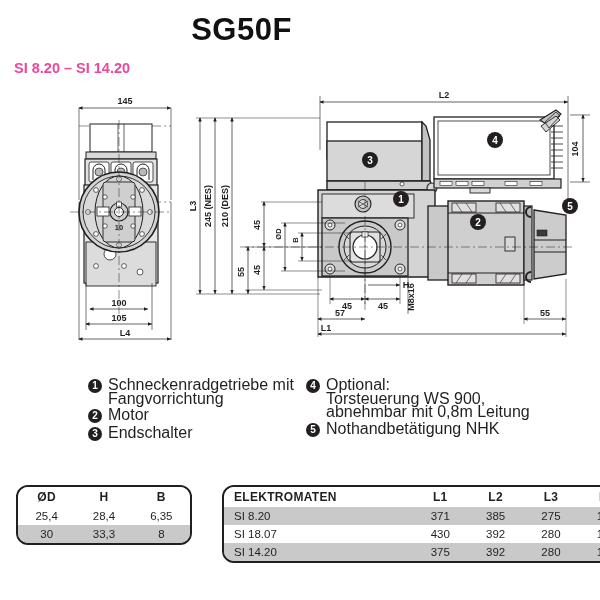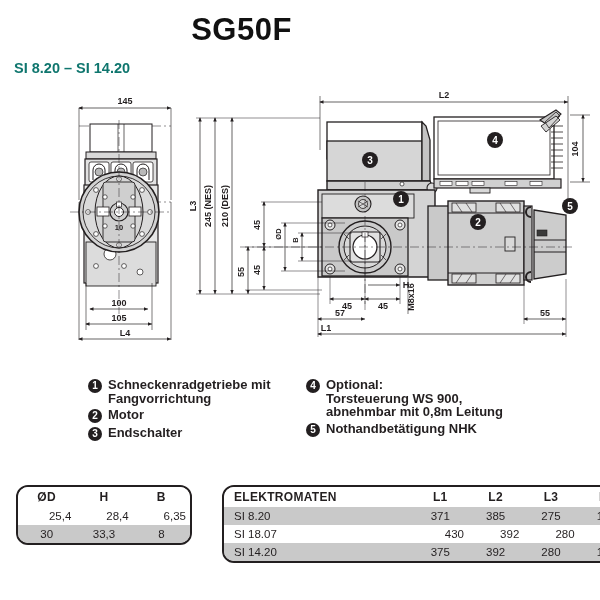--- a/index.html
+++ b/index.html
@@ -25,21 +25,21 @@
     font-weight: bold;
     letter-spacing: 0.5px;
     color: #111;
     padding-left: 8px;
   }
   #subtitle {
     position: absolute;
     top: 60px; left: 14px;
     font-size: 14.5px;
     font-weight: bold;
-    color: #0f766e;
+    color: #ec4899;
   }
 
   
   #drawing {
     position: absolute;
     top: 82px; left: 0;
     width: 540px; height: 285px;
   }
   #drawing svg { display: block; }
 
@@ -65,25 +65,24 @@
     color: #fff;
     font-size: 10px;
     font-weight: bold;
     line-height: 14px;
     text-align: center;
     margin-right: 6px;
     margin-top: 1px;
     font-family: "Liberation Sans", sans-serif;
   }
   .legend-text {
-    font-size: 13px;
+    font-size: 16px;
     line-height: 13.5px;
     color: #231f20;
     white-space: pre-line;
-    font-weight: bold;
   }
 
   
   .data-table-wrap {
     position: absolute;
     border: 2.5px solid #231f20;
     border-radius: 12px;
     overflow: hidden;
     background: #fff;
   }
@@ -102,21 +101,21 @@
     padding: 3px 4px;
     text-align: center;
     font-size: 12px;
     letter-spacing: 0.3px;
   }
   table.data-table td {
     padding: 3px 4px;
     text-align: center;
   }
   table.data-table tbody tr.shaded td { background: #c9c9c9; }
-  table.data-table tbody tr.plain td { background: #ffffff; text-align: right; }
+  table.data-table tbody tr.plain td { background: #ffffff; }
 
   #table-elektromaten th.name-col,
   #table-elektromaten td.name-col {
     text-align: left;
     padding-left: 10px;
     width: 46%;
   }
 
   
   .dimtext { font-family: "Liberation Sans", sans-serif; font-size: 9px; font-weight: bold; fill: #231f20; }

